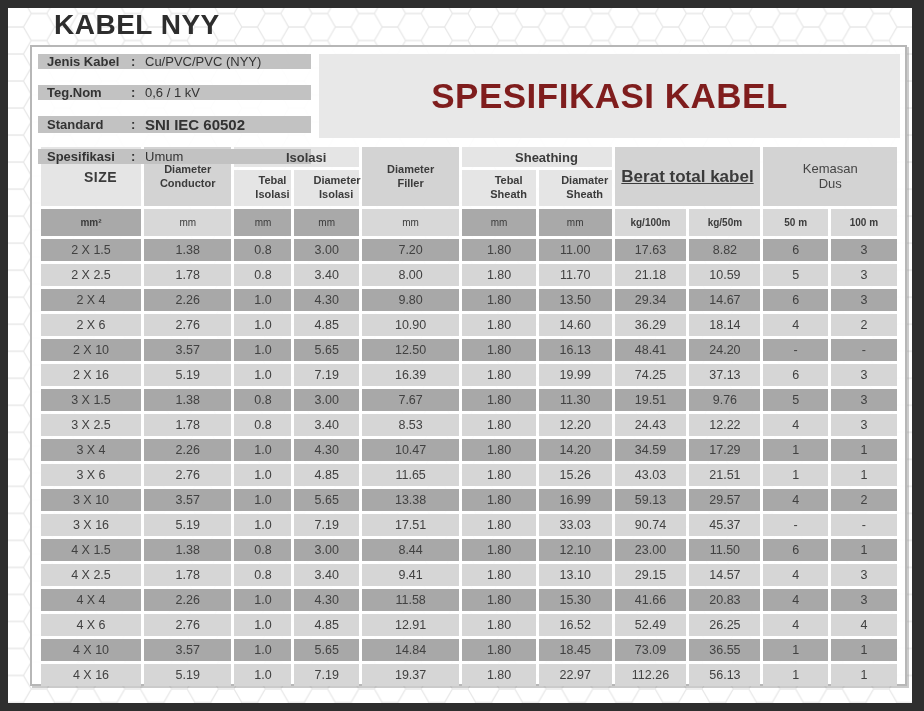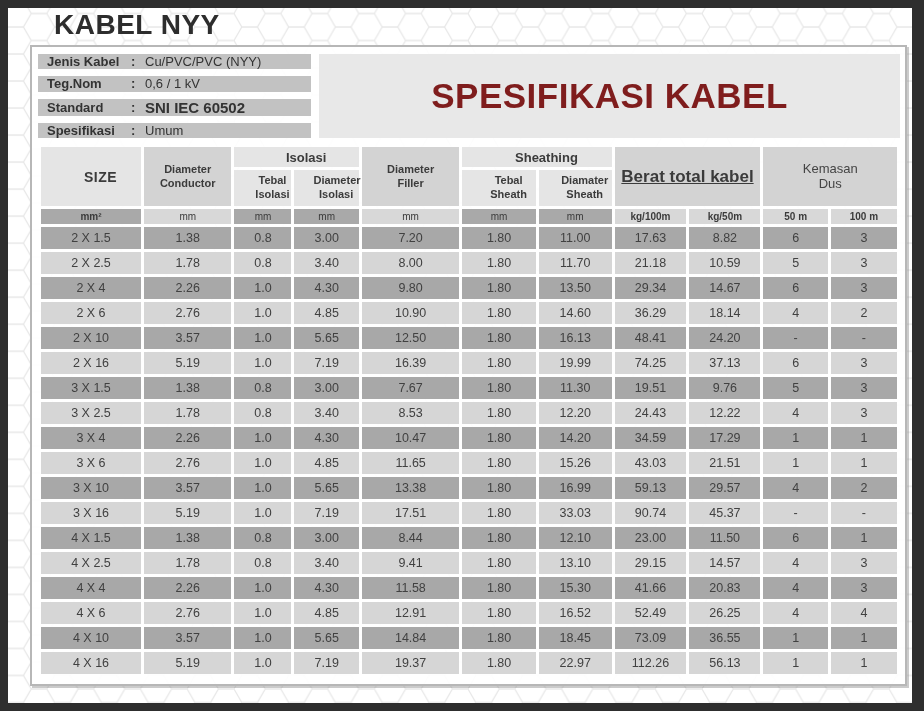--- a/index.html
+++ b/index.html
@@ -23,21 +23,21 @@
     font-size:28px;font-weight:bold;letter-spacing:.5px;color:#2d2d2d;margin-left:8px;
   }
   .panel{
     position:absolute;left:30px;top:45px;width:877px;height:641px;z-index:1;
     box-sizing:border-box;border:2px solid #b7b7b7;
     background:rgba(255,255,255,0.9);
     box-shadow:2px 2px 0 rgba(140,140,140,.45);
     padding:7px 5px 6px 6px;
   }
   .top-section{display:flex;gap:8px;height:84px;margin-bottom:6px;}
-  .info-box{width:273px;display:flex;flex-direction:column;gap:7px;}
+  .info-box{width:273px;display:flex;flex-direction:column;gap:16px;}
   .info-bar{
     height:18px;flex:1;background:#c2c2c2;
     display:flex;align-items:center;padding-left:9px;font-size:13px;color:#333;
   }
   .info-label{width:84px;font-weight:bold;}
   .info-sep{width:14px;font-weight:bold;text-align:left;}
   .info-value{white-space:nowrap;}
   .info-bar.strong .info-value{font-weight:bold;font-size:15px;}
   .title-box{
     flex:1;background:#e8e8e8;display:flex;align-items:center;justify-content:center;
@@ -52,21 +52,21 @@
   }
   td{padding:0;text-align:center;vertical-align:middle;}
   .h-med{background:#e5e5e5;padding-left:19px;}
   .h-light{background:#d3d3d3;}
   .th-group{font-size:13px;height:20px;}
   .th-sub{font-size:11px;line-height:1.25;}
   .th-size{font-size:14px;letter-spacing:.5px;}
   .th-berat{font-size:17px;text-decoration:underline;}
   .th-kemasan{font-size:13px;font-weight:normal;line-height:1.15;color:#444;}
   .hrow2 th{height:36px;text-align:center;}
-  tr.units td{font-size:10px;height:15px;color:#3b3b3b;}
+  tr.units td{font-size:10px;height:27px;color:#3b3b3b;}
   td.u-dark{background:#a9a9a9;}
   td.u-light{background:#d8d8d8;}
   td.u-bold{font-weight:bold;}
   tbody td{font-size:12.5px;height:22px;color:#414141;}
   tr.row-dark td{background:#a8a8a8;}
   tr.row-light td{background:#d6d6d6;}
 </style>
 </head>
 <body>
 

